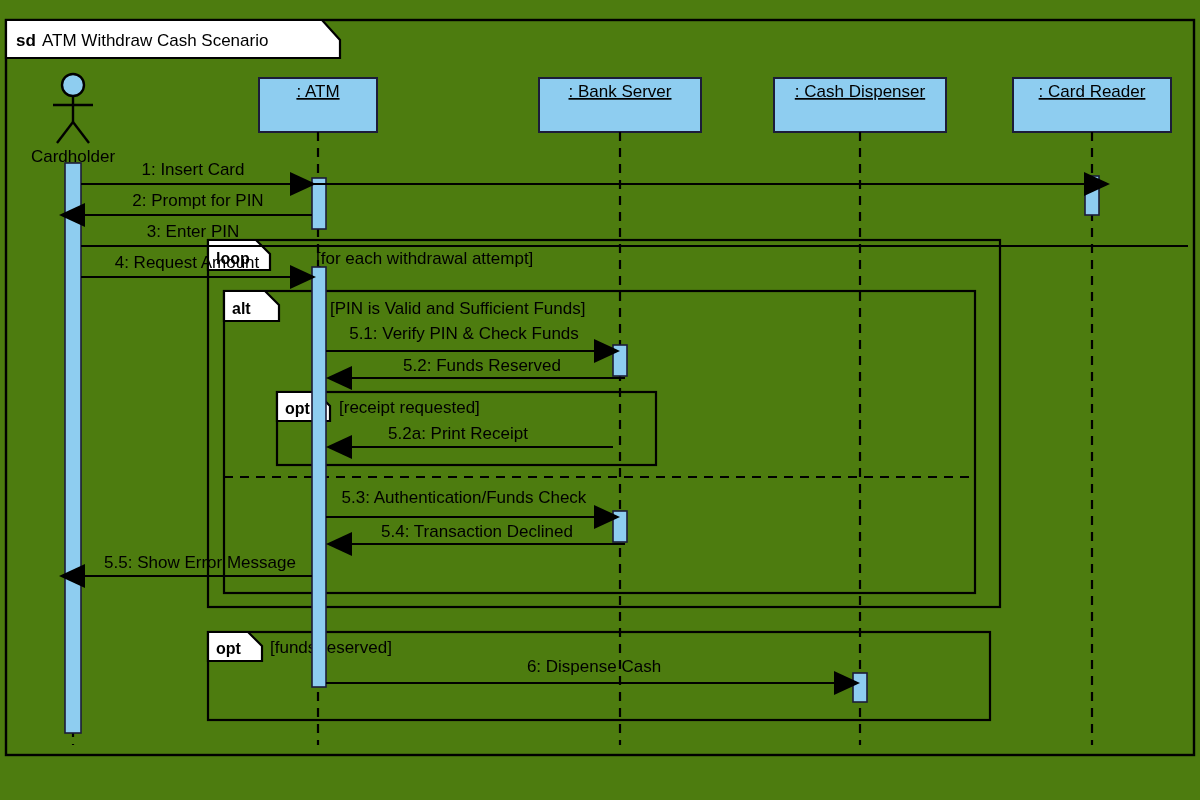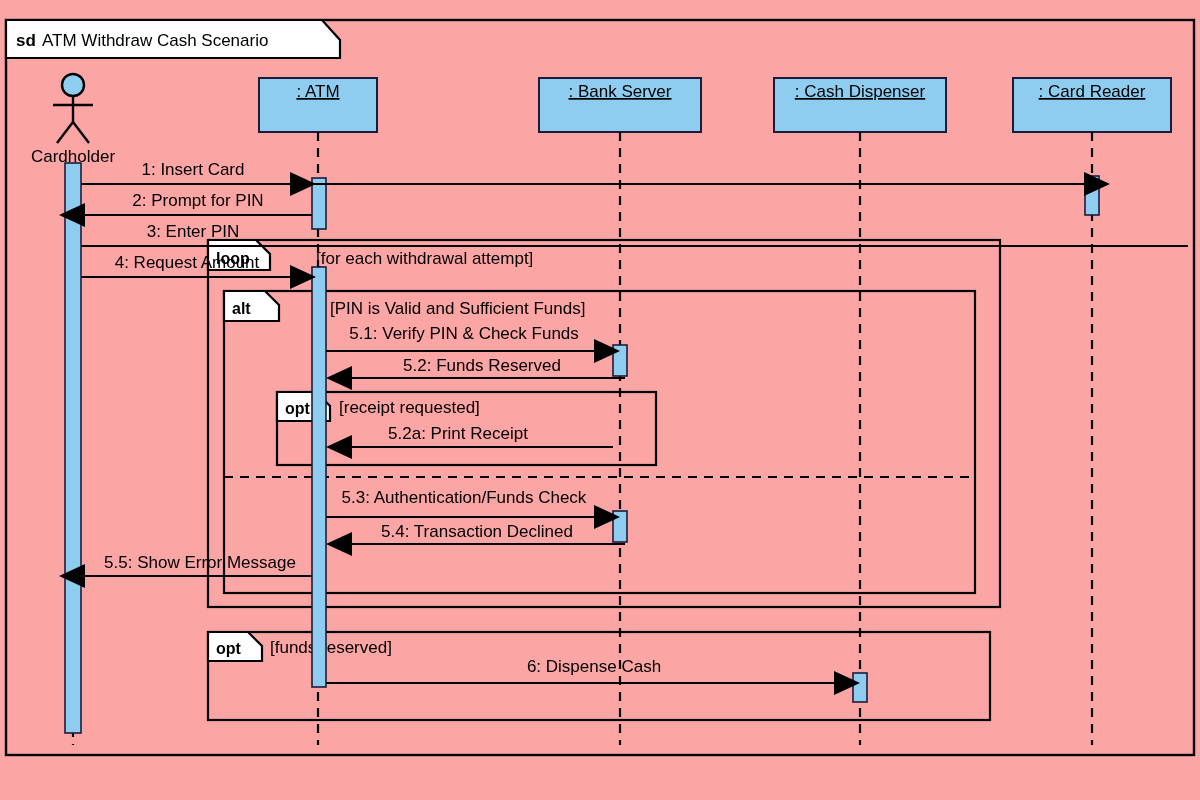--- a/index.html
+++ b/index.html
@@ -4,21 +4,21 @@
 <style>
   html, body {
     margin: 0;
     padding: 0;
     background: #ffffff;
   }
   #canvas {
     position: relative;
     width: 1200px;
     height: 800px;
-    background: #fca5a5;
+    background: #4d7c0f;
     font-family: "Liberation Sans", sans-serif;
     overflow: hidden;
   }
   svg { display: block; }
   text {
     font-family: "Liberation Sans", sans-serif;
     fill: #000000;
   }
   .msg-label   { font-size: 17px; }
   .guard-label { font-size: 17px; }

